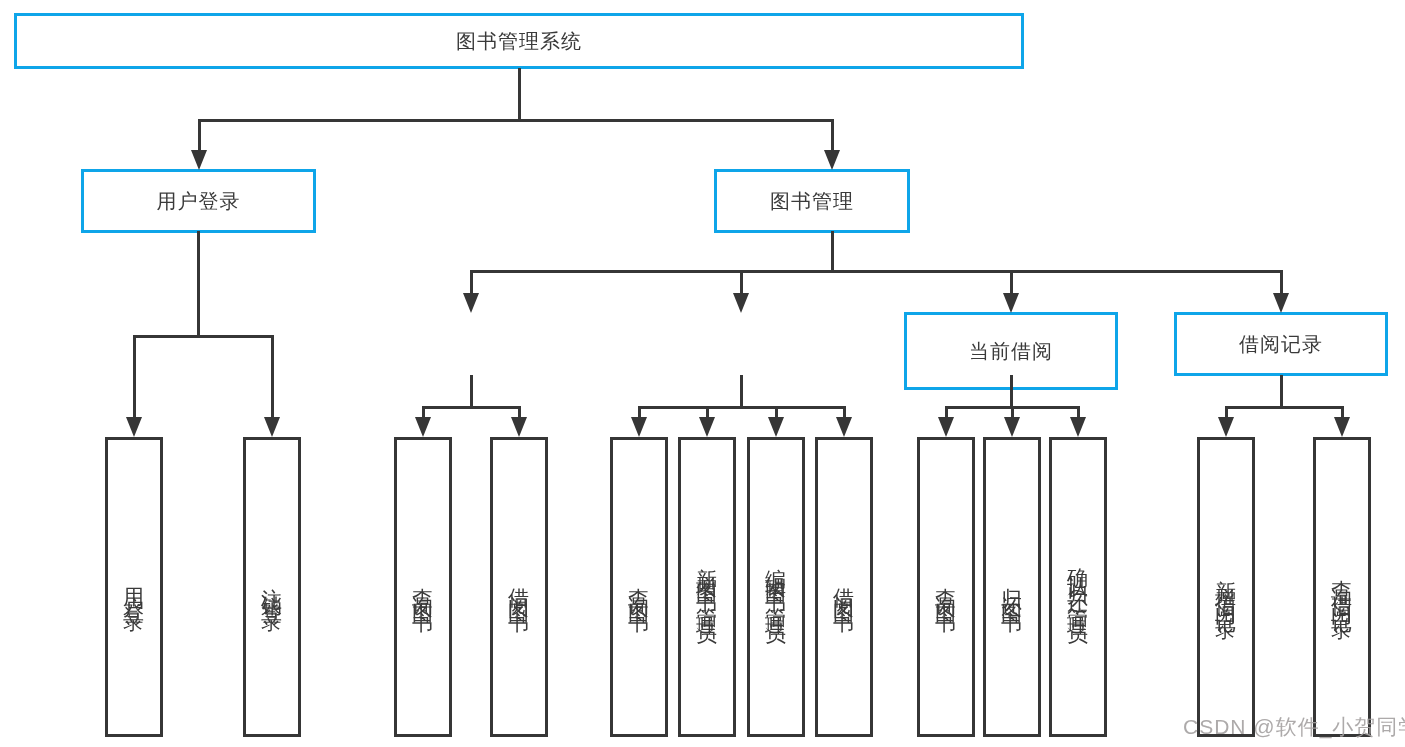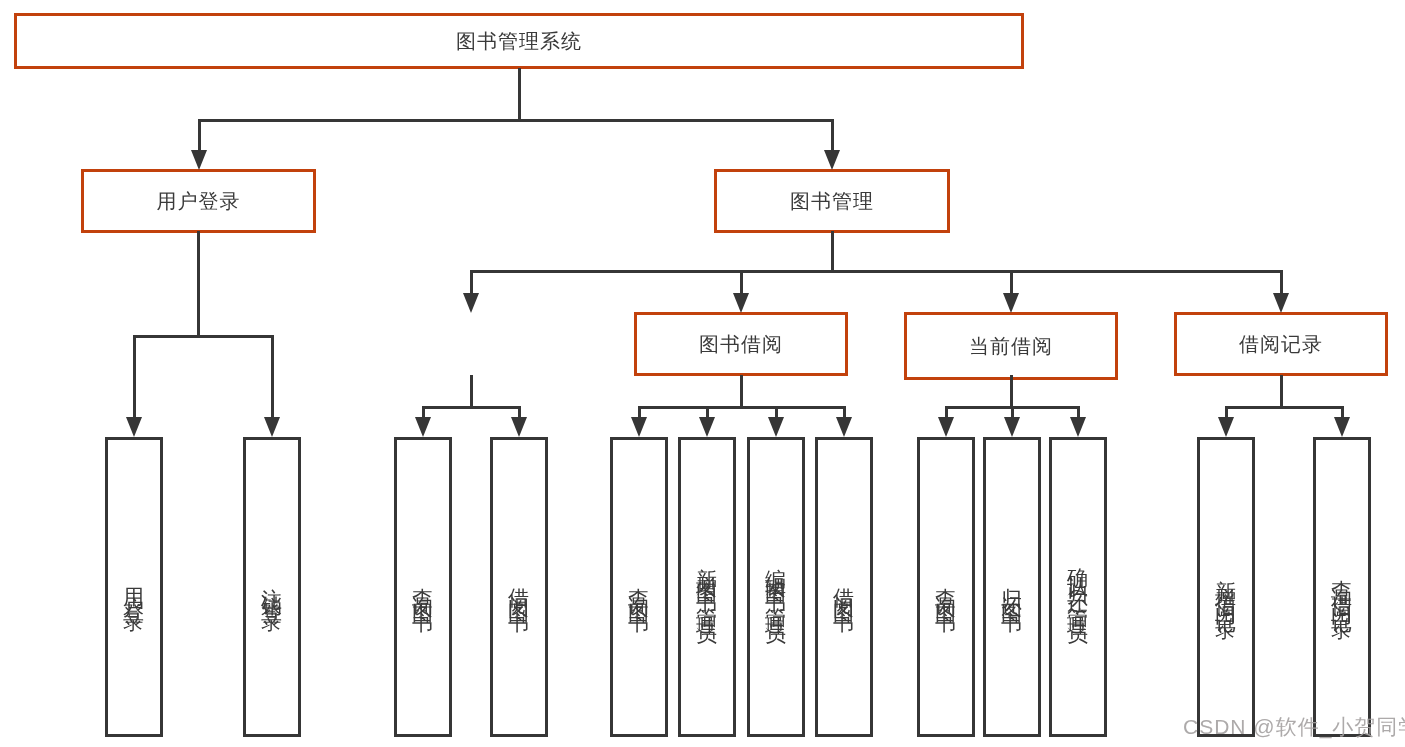--- a/index.html
+++ b/index.html
@@ -1,21 +1,21 @@
 <!DOCTYPE html>
 <html><head>
 <meta charset="utf-8">
 <style>
   html,body{margin:0;padding:0;background:#fff;}
   #canvas{
     position:relative;width:1405px;height:747px;background:#ffffff;
     font-family:"Liberation Sans","DejaVu Sans",sans-serif;overflow:hidden;
   }
   .box{
-    position:absolute;box-sizing:border-box;border:3px solid #c2410c;background:#fff;
+    position:absolute;box-sizing:border-box;border:3px solid #0ea5e9;background:#fff;
     display:flex;align-items:center;justify-content:center;
     font-size:20px;color:#3a3a3a;letter-spacing:1px;
   }
   .leaf{
     position:absolute;box-sizing:border-box;border:3px solid #363636;background:#fff;
     top:437px;width:58px;height:300px;
     display:flex;align-items:center;justify-content:center;
   }
   .leaf span{
     writing-mode:vertical-lr;font-size:21px;color:#3a3a3a;letter-spacing:8px;line-height:1;
@@ -33,24 +33,23 @@
   }
 </style>
 </head>
 <body>
 
 <div id="canvas">
 
   <div class="box" style="left:14px;top:13px;width:1010px;height:56px;">图书管理系统</div>
 
   <div class="box" style="left:81px;top:169px;width:235px;height:64px;">用户登录</div>
-  <div class="box" style="left:714px;top:169px;width:236px;height:64px;">图书管理</div>
+  <div class="box" style="left:714px;top:169px;width:196px;height:64px;">图书管理</div>
 
-  <div class="box" style="left:634px;top:312px;width:214px;height:64px;">图书借阅</div>
-  <div class="box" style="left:904px;top:312px;width:214px;height:68px;">当前借阅</div>
+  <div class="box" style="left:904px;top:312px;width:214px;height:78px;">当前借阅</div>
   <div class="box" style="left:1174px;top:312px;width:214px;height:64px;">借阅记录</div>
 
   <div class="leaf" style="left:105px;">
     <span>用户登录</span>
     </div>
   <div class="leaf" style="left:243px;">
     <span>注销登录</span>
     </div>
 
   <div class="leaf" style="left:394px;">

